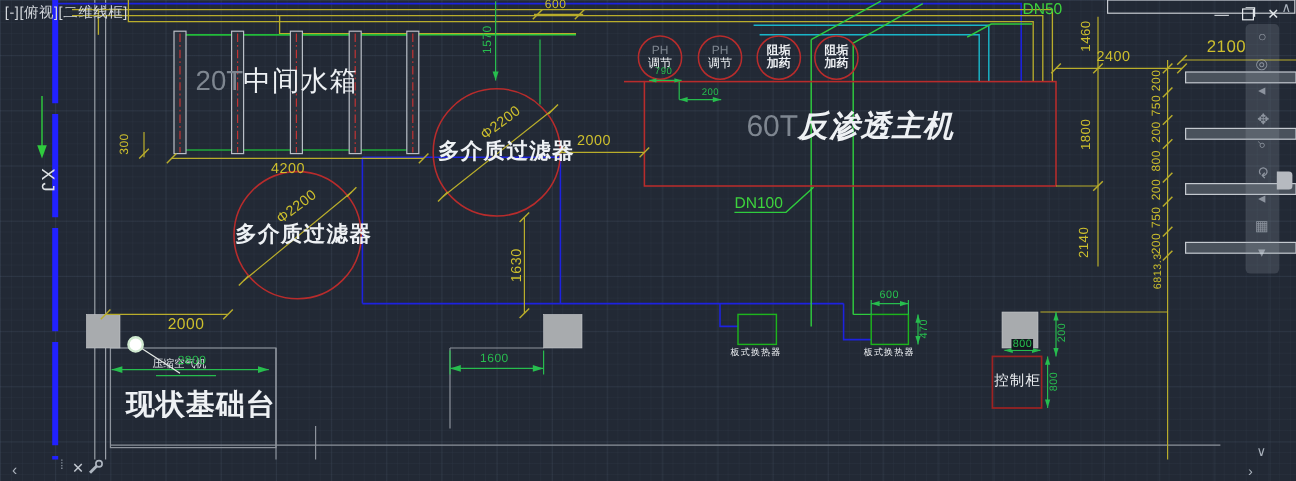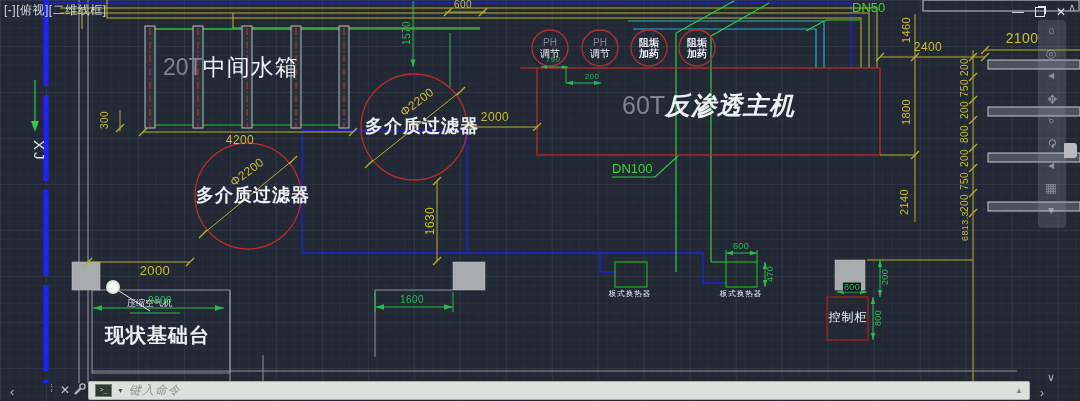--- a/index.html
+++ b/index.html
@@ -206,21 +206,21 @@
     <span class="cad-dimmed">20T</span><span class="cad-big" style="font-weight:normal;">中间水箱</span>
   </div>
 
   <div class="lbl" style="left:622px;top:92px;font-size:25px;">
     <span class="cad-dimmed">60T</span><span class="cad-big" style="font-weight:bold;font-style:italic;">反渗透主机</span>
   </div>
 
   <div class="lbl cad-big" style="left:196px;top:186px;font-size:18px;font-weight:bold;">多介质过滤器</div>
   <div class="lbl cad-big" style="left:365px;top:117px;font-size:18px;font-weight:bold;">多介质过滤器</div>
 
-  <div class="lbl cad-big" style="left:105px;top:325px;font-size:20px;font-weight:bold;">现状基础台</div>
+  <div class="lbl cad-big" style="left:105px;top:325px;font-size:24px;font-weight:bold;">现状基础台</div>
 
   <div class="lbl" style="left:127px;top:299px;font-size:9px;color:#dfe3e7;text-align:center;">压缩空气机</div>
 
   <div class="lbl cad-big" style="left:828px;top:311px;width:40px;text-align:center;font-size:12px;">控制柜</div>
 
   <div class="lbl cad-big" style="left:606px;top:290px;width:48px;text-align:center;font-size:7.5px;">板式换热器</div>
   <div class="lbl cad-big" style="left:717px;top:290px;width:48px;text-align:center;font-size:7.5px;">板式换热器</div>
 
   <div class="lbl" style="left:28px;top:143px;font-size:15px;color:#dfe3e7;transform:rotate(90deg);letter-spacing:2px;">XJ</div>
 
@@ -299,22 +299,16 @@
   <div style="position:absolute;left:1064px;top:143px;width:13px;height:15px;background:#b6bac0;border-radius:0 3px 3px 0;"></div>
 
   <span class="lbl gray-ui" style="left:10px;top:385px;font-size:13px;">‹</span>
   <span class="lbl" style="left:50px;top:383px;font-size:11px;color:#8b94a0;">⁞</span>
   <span class="lbl" style="left:60px;top:384px;font-size:12px;color:#c2c8d0;">✕</span>
   <svg style="position:absolute;left:72px;top:382px;" width="15" height="15">
     <circle cx="10.5" cy="4.5" r="2.6" fill="none" stroke="#aeb6c0" stroke-width="1.4"></circle>
     <line x1="8.6" y1="6.4" x2="3" y2="12" stroke="#aeb6c0" stroke-width="2.4"></line>
   </svg>
 
-  <div id="cmdbar">
-    <div class="cmdicon">&gt;_</div>
-    <span style="font-size:7px;color:#4a544a;">▼</span>
-    <span class="placeholder">键入命令</span>
-    <span style="margin-left:auto;font-size:8px;color:#7a847a;">▲</span>
-  </div>
 
   <span class="lbl gray-ui" style="left:1047px;top:372px;font-size:11px;">∨</span>
   <span class="lbl gray-ui" style="left:1040px;top:387px;font-size:12px;">›</span>
 </div>
 
 </body></html>

